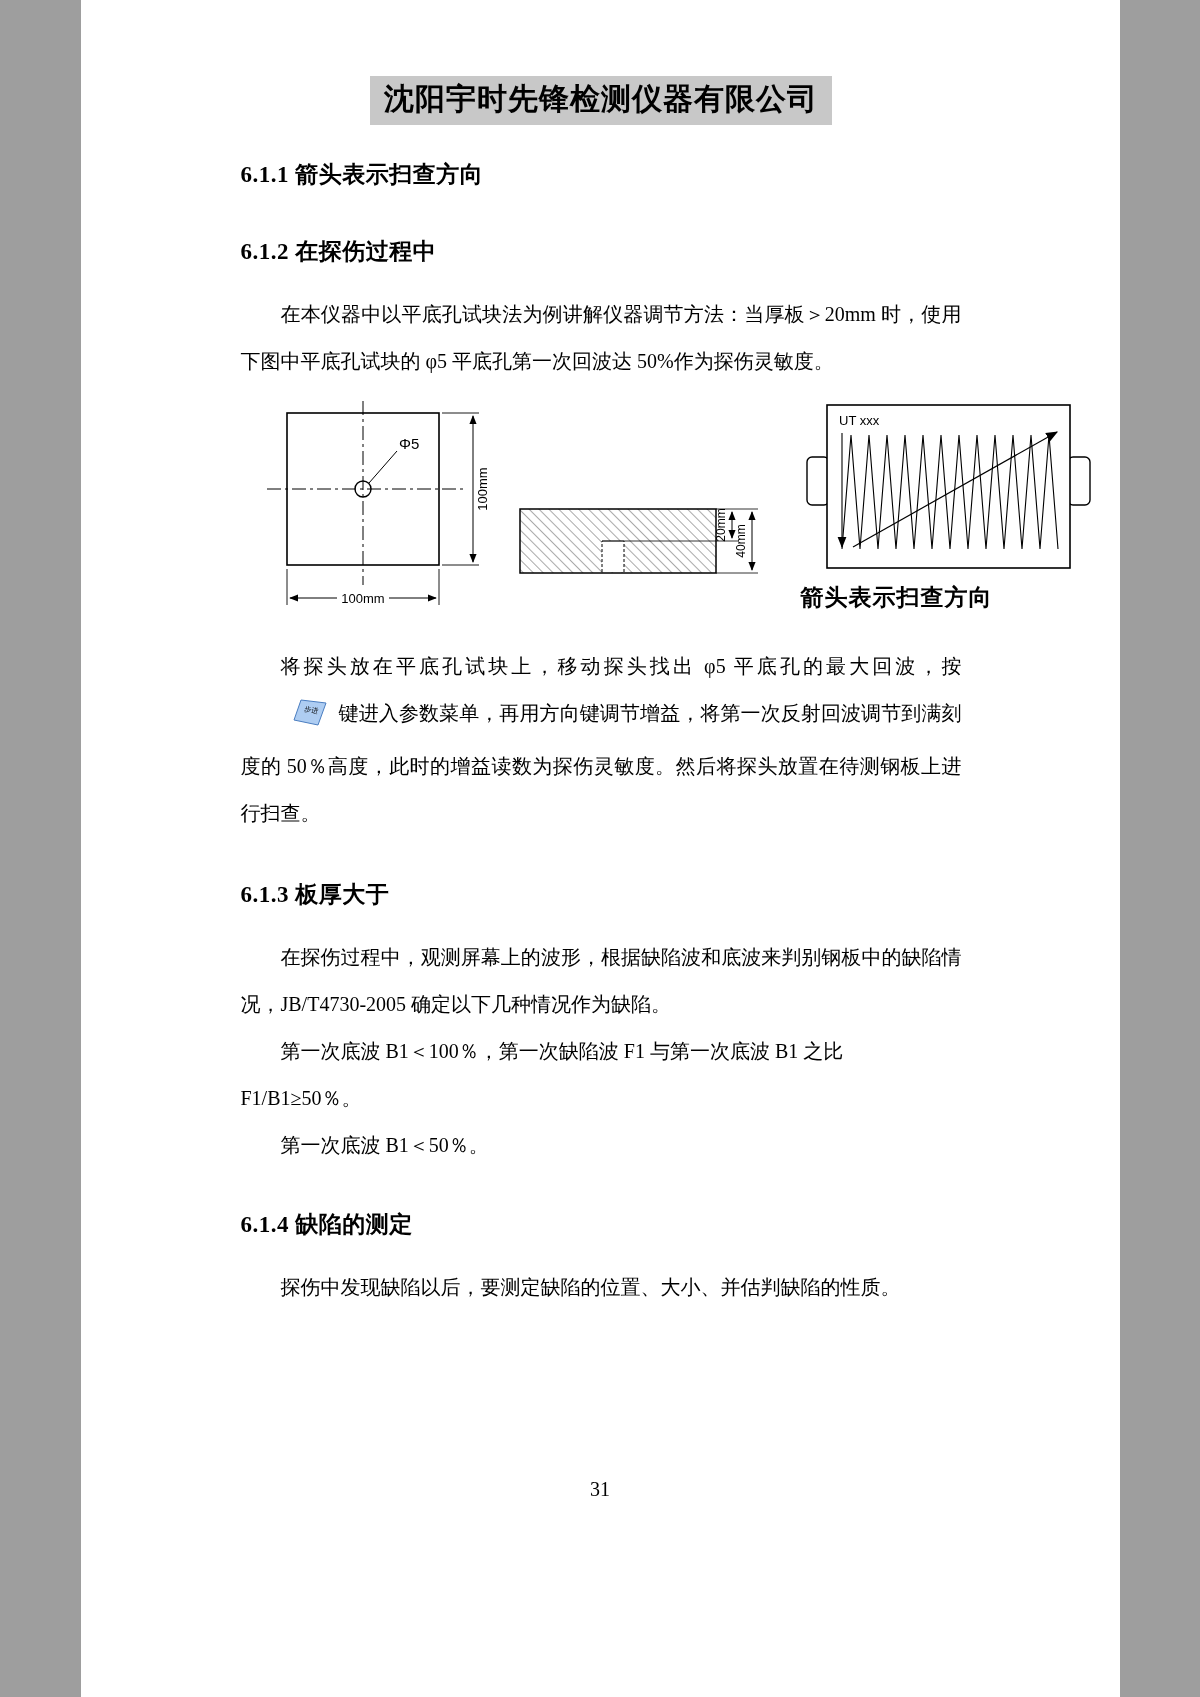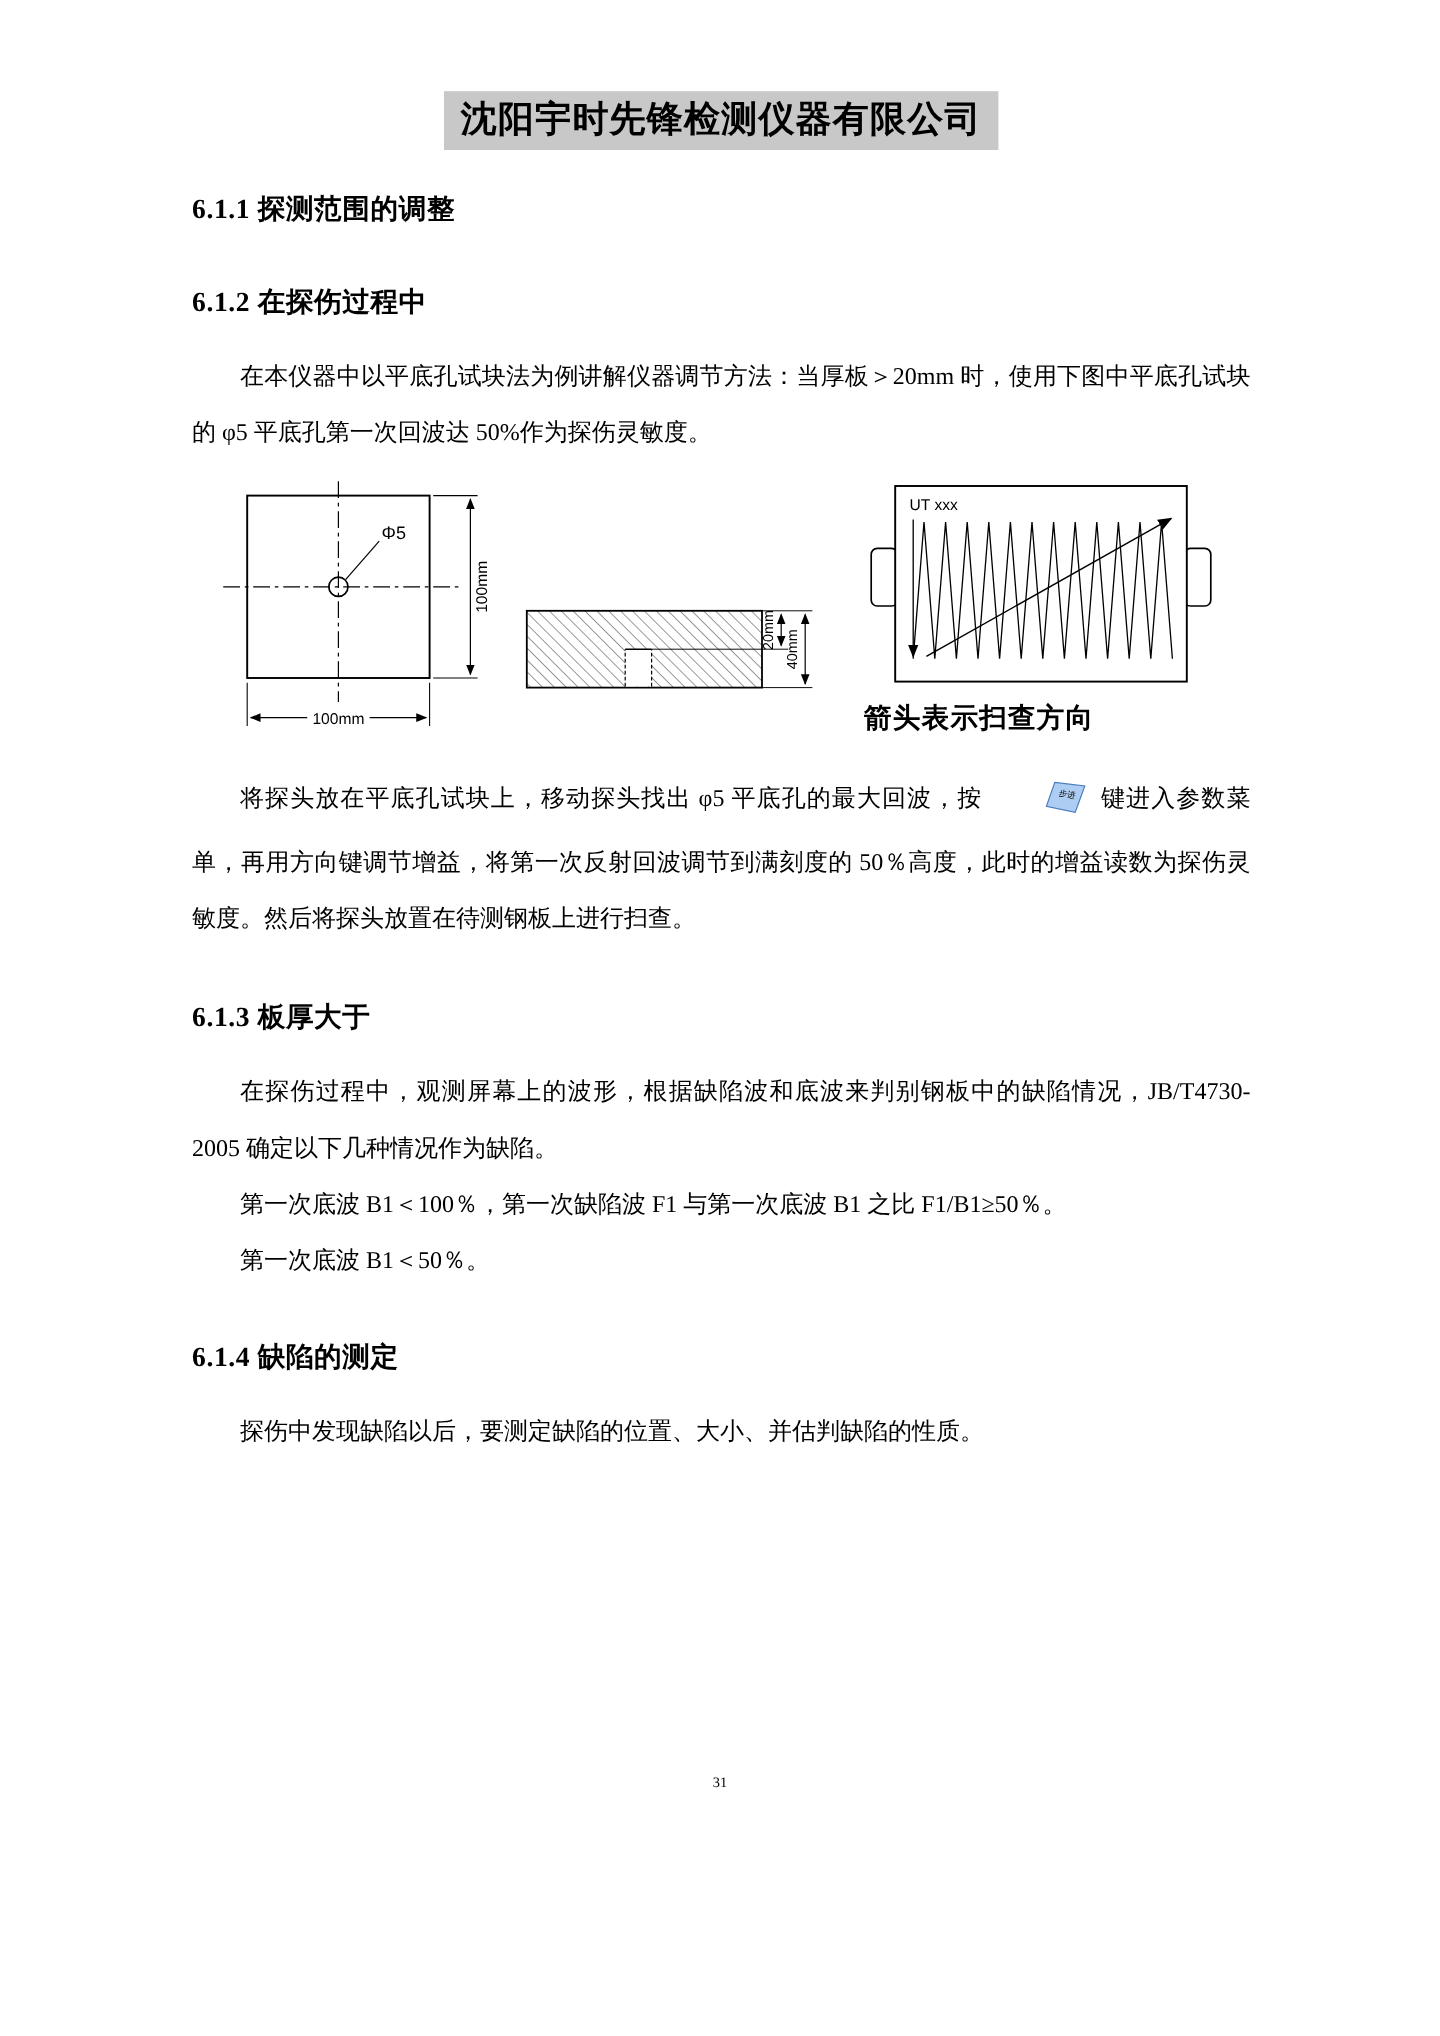--- a/index.html
+++ b/index.html
@@ -1,18 +1,18 @@
 <!DOCTYPE html>
 <html><head>
 <meta charset="utf-8">
 <style>
   * { margin: 0; padding: 0; box-sizing: border-box; }
   html, body { background: #9e9e9e; }
   .page {
-    width: 1200px; height: 1697px;
+    width: 1039px; height: 1697px;
     margin: 0 auto;
     background: #ffffff;
     position: relative;
     overflow: hidden;
     padding: 76px 158px 0 160px;
     color: #000;
     font-family: "Liberation Serif", "DejaVu Serif", serif;
   }
   .title-wrap { text-align: center; margin-bottom: 4px; }
   .title-highlight {
@@ -62,34 +62,34 @@
   .key-icon {
     display: inline-block;
     vertical-align: -6px;
     margin: 0 12px;
   }
   .footer {
     position: absolute;
     left: 0; right: 0;
     top: 1478px;
     text-align: center;
-    font-size: 12px;
+    font-size: 20px;
   }
   svg text { font-family: "Liberation Sans", "DejaVu Sans", sans-serif; fill: #000; }
 </style>
 </head>
 <body>
 
 <div class="page">
 
   <div class="title-wrap">
     <span class="title-highlight">沈阳宇时先锋检测仪器有限公司</span>
   </div>
 
-  <h2 class="sec h611">6.1.1 探测范围的调整</h2>
+  <h2 class="sec h611">6.1.1 箭头表示扫查方向</h2>
 
   <h2 class="sec h612">6.1.2 在探伤过程中</h2>
   <p class="body">在本仪器中以平底孔试块法为例讲解仪器调节方法：当厚板＞20mm 时，使用下图中平底孔试块的 φ5 平底孔第一次回波达 50%作为探伤灵敏度。</p>
 
   <div class="figure-row">
 
     <svg class="svg-block" width="235" height="220" viewBox="0 0 235 220">
       <defs>
         <marker id="arA" viewBox="0 0 10 10" refX="9" refY="5" markerWidth="9" markerHeight="9" orient="auto-start-reverse">
           <path d="M0,1 L10,5 L0,9 z" fill="#000"></path>

